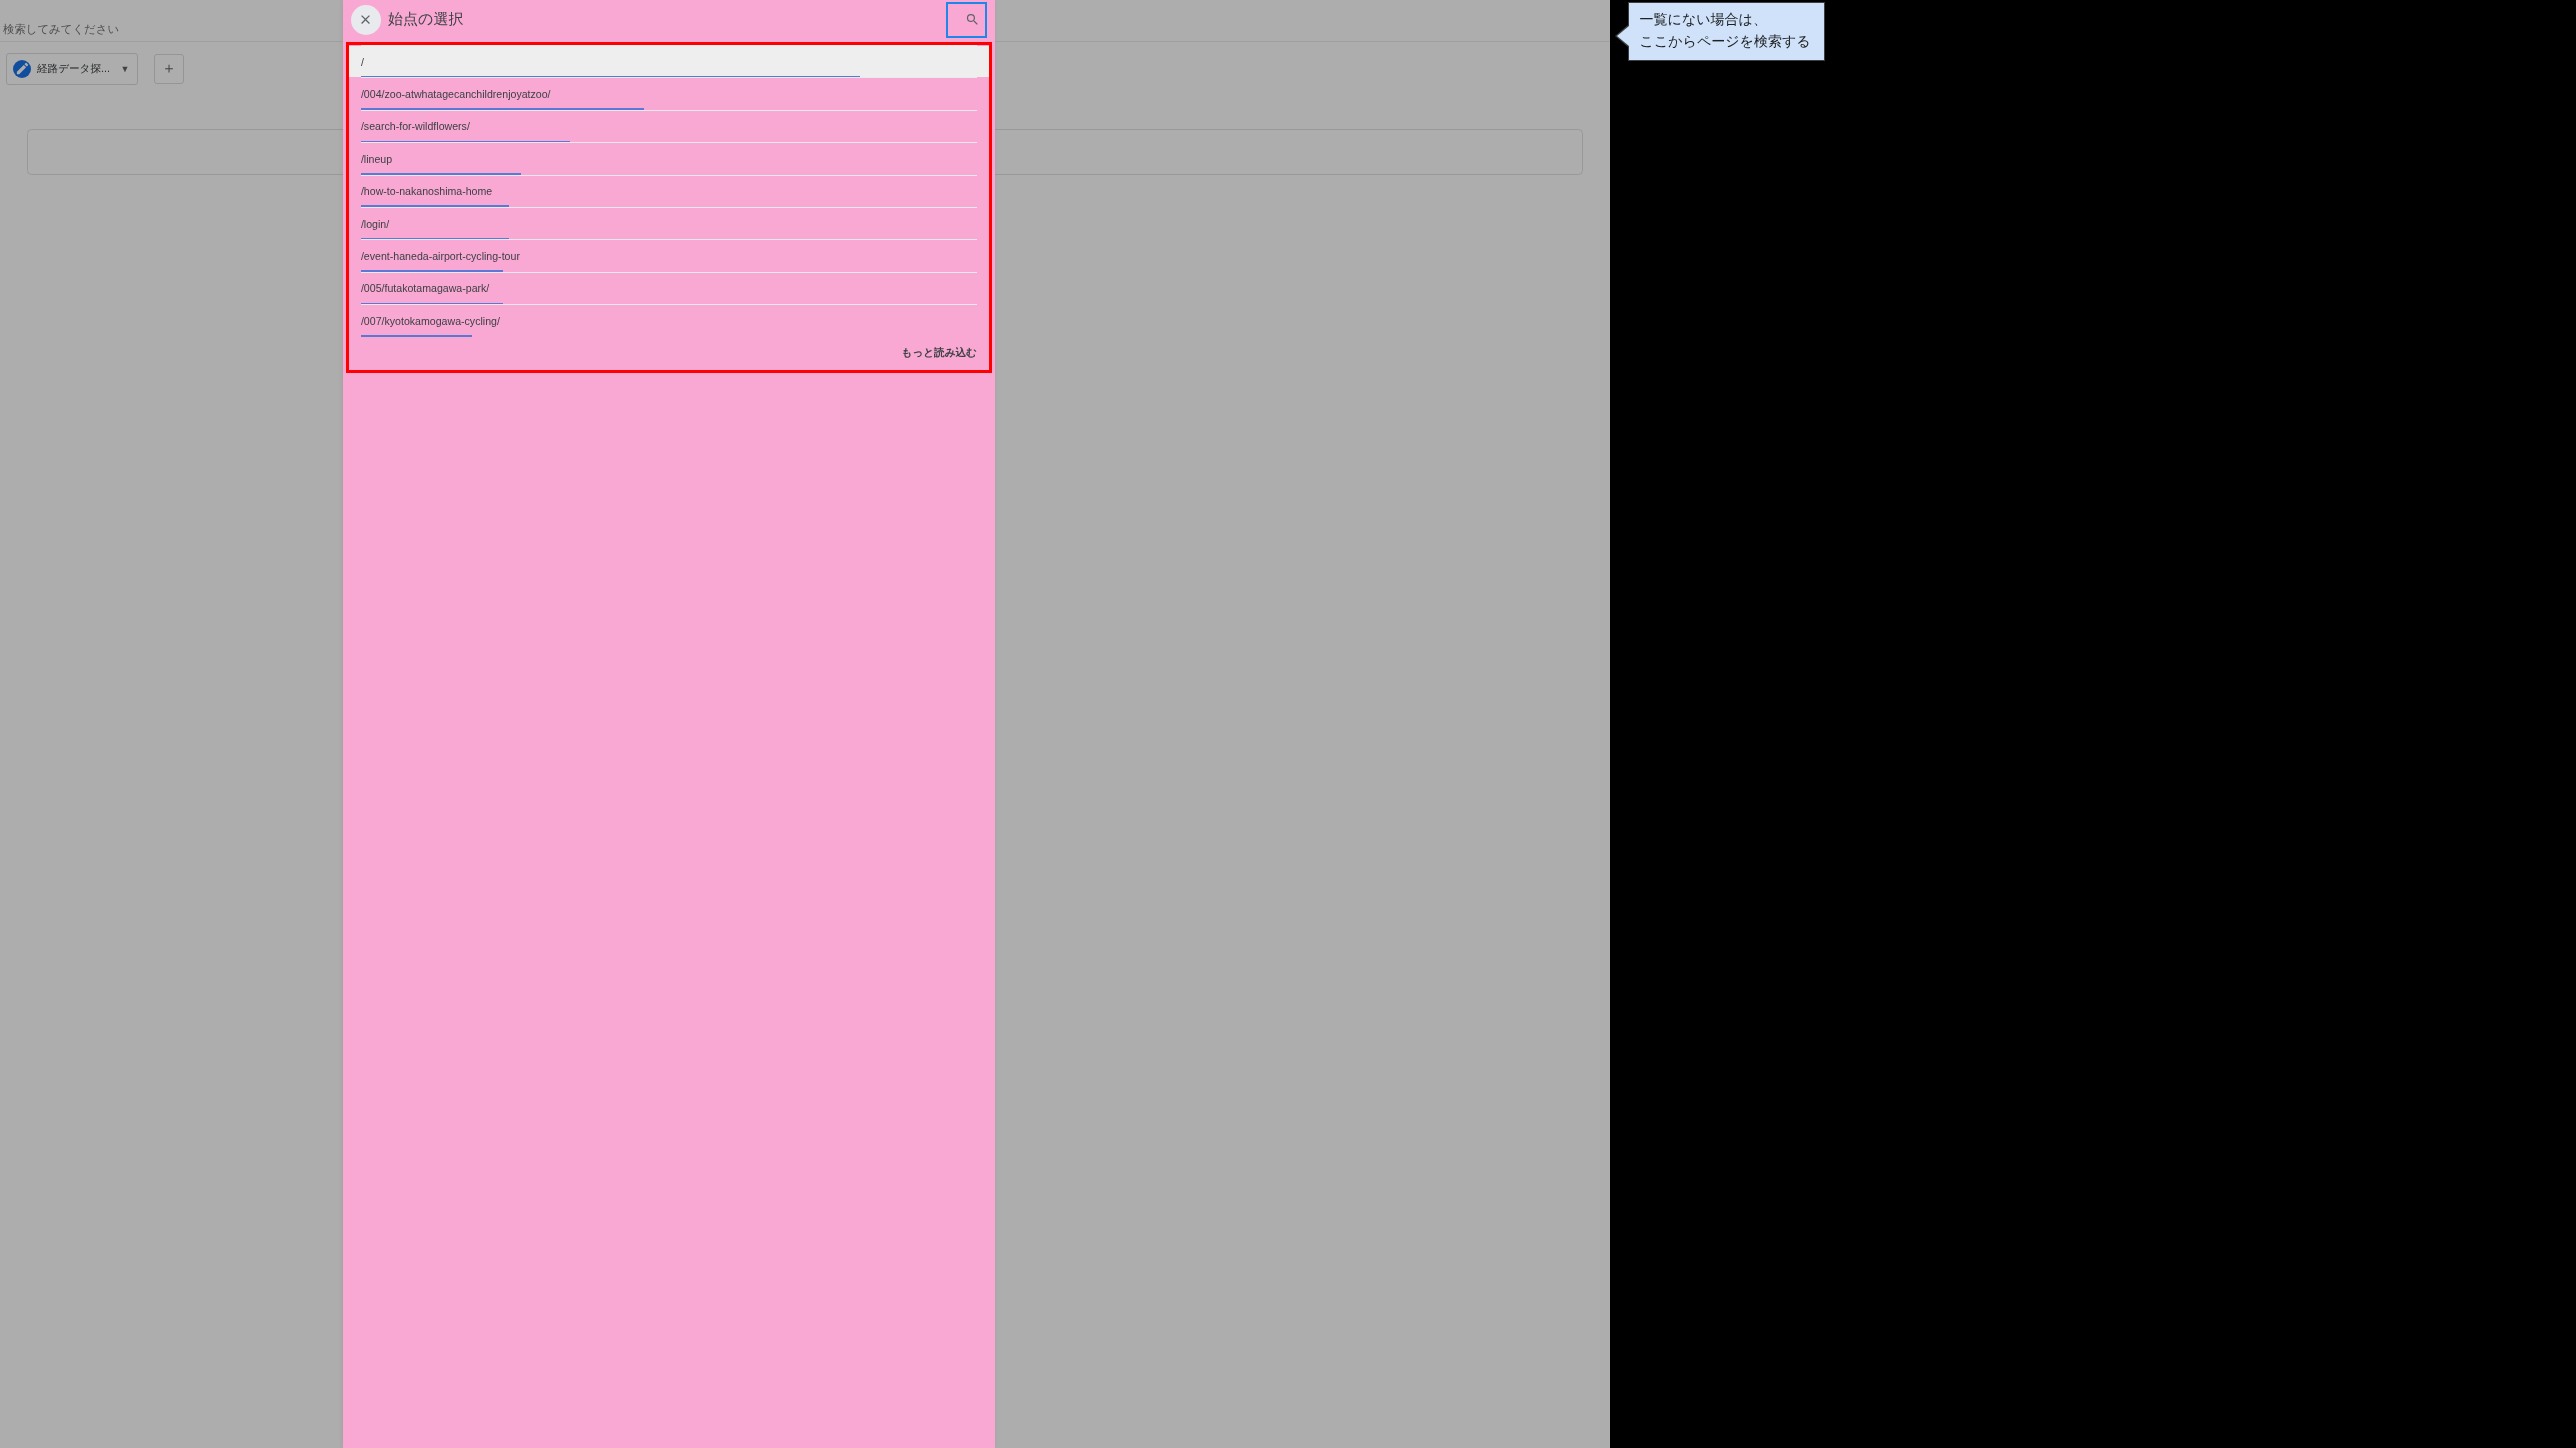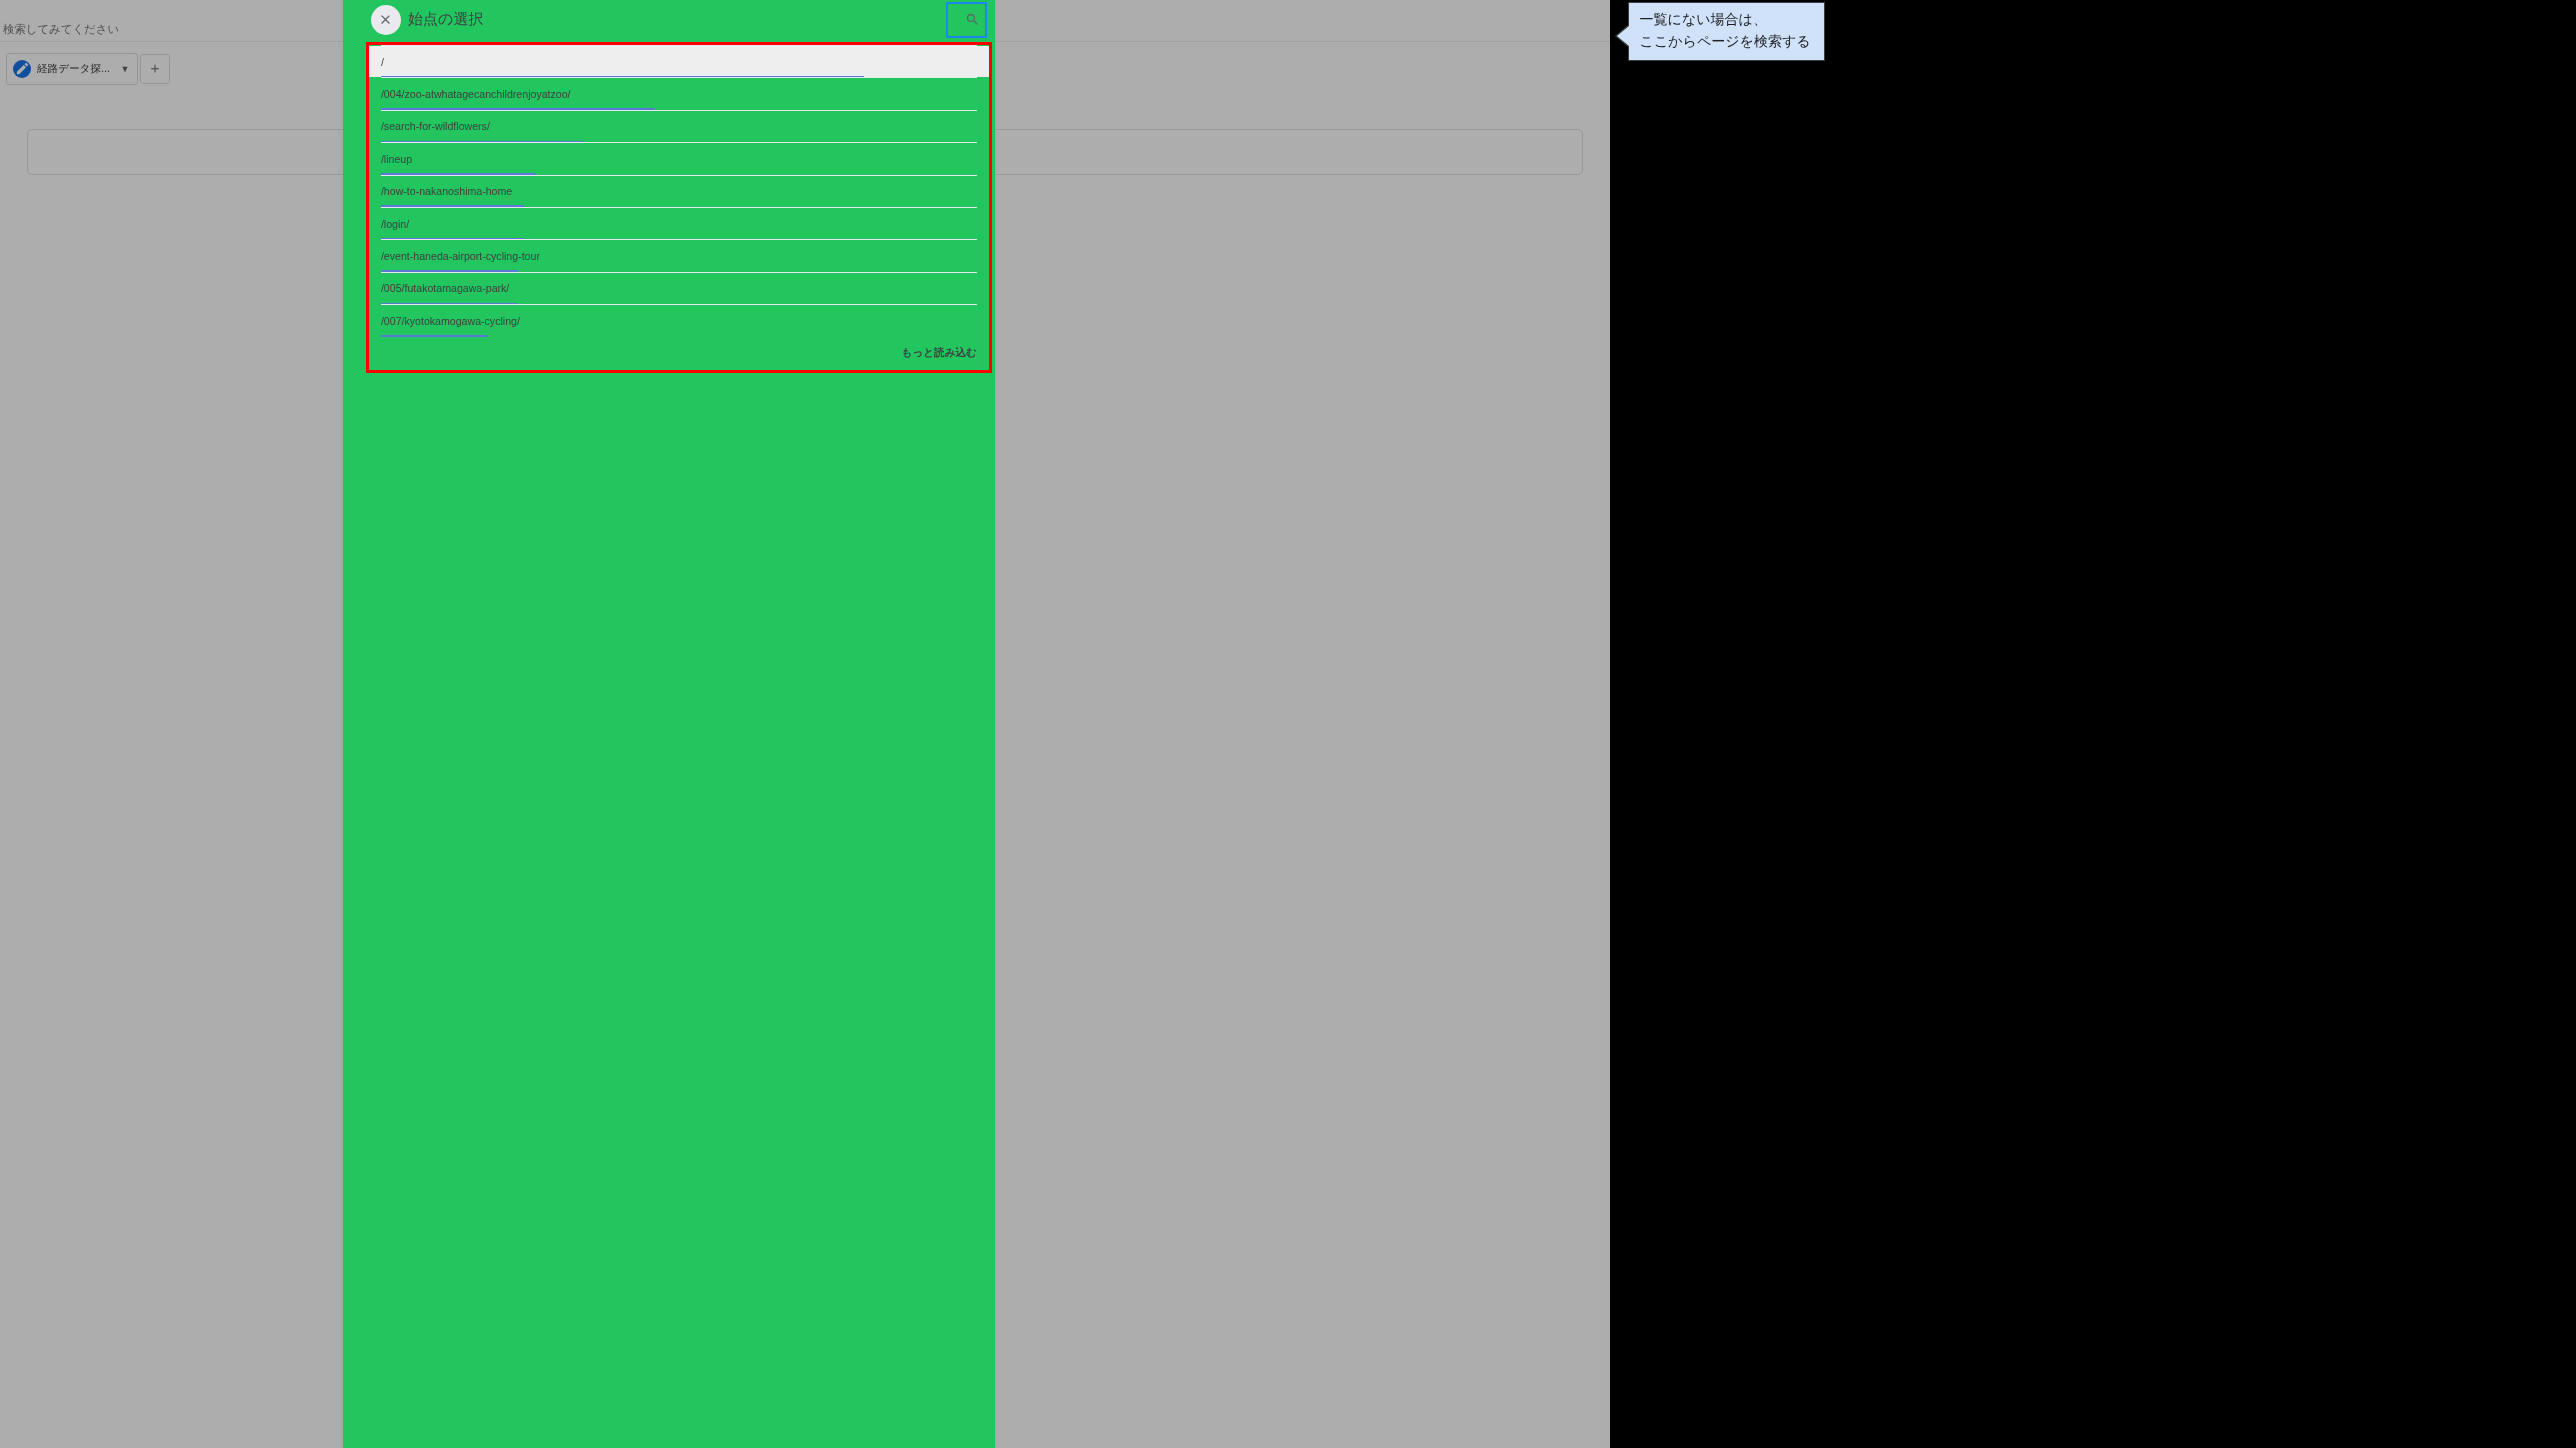--- a/index.html
+++ b/index.html
@@ -36,21 +36,21 @@
       outline: none;
       font-size: 11.4px;
       color: #5f6368;
       background: transparent;
       width: 182px;
       margin-top: 16px;
     }
     .chipbar {
       display: flex;
       align-items: center;
-      gap: 2px;
+      gap: 16px;
       padding: 10.6px 6px;
     }
     .chip {
       display: flex;
       align-items: center;
       gap: 6px;
       border: 0.8px solid #dadce0;
       border-radius: 3px;
       padding: 6px 7.6px 6px 6px;
       background: #fff;
@@ -97,26 +97,25 @@
       font-weight: 600;
       color: #3c4043;
     }
 
     
     .modal {
       position: absolute;
       top: 0; bottom: 0;
       left: 21.3%;
       width: 40.5%;
-      background: #22c55e;
+      background: #f9a8d4;
       z-index: 10;
       box-shadow: -1.5px 0 4.5px rgba(0,0,0,0.06);
       display: flex;
       flex-direction: column;
-      padding-left: 20px;
     }
     .modal-head {
       display: flex;
       align-items: center;
       padding: 4.5px 7.6px 4.5px 7.6px;
       gap: 7.6px;
     }
     .close-btn {
       width: 30px; height: 30px;
       border-radius: 50%;

